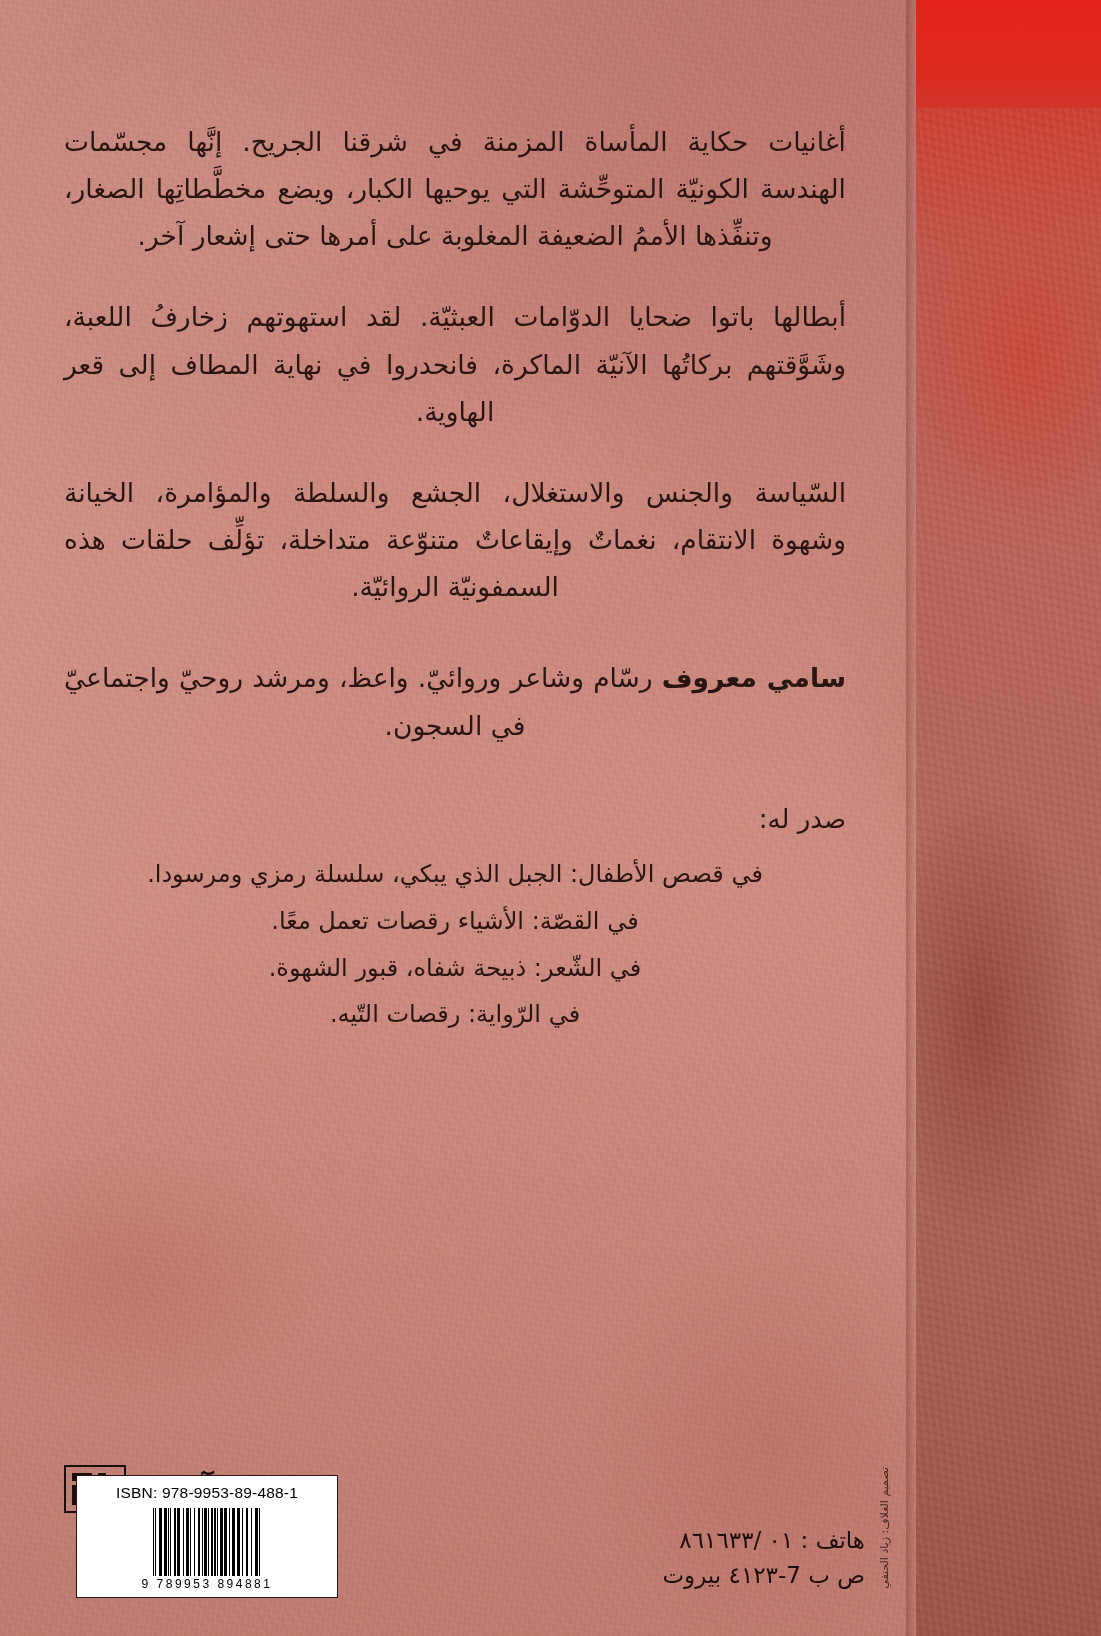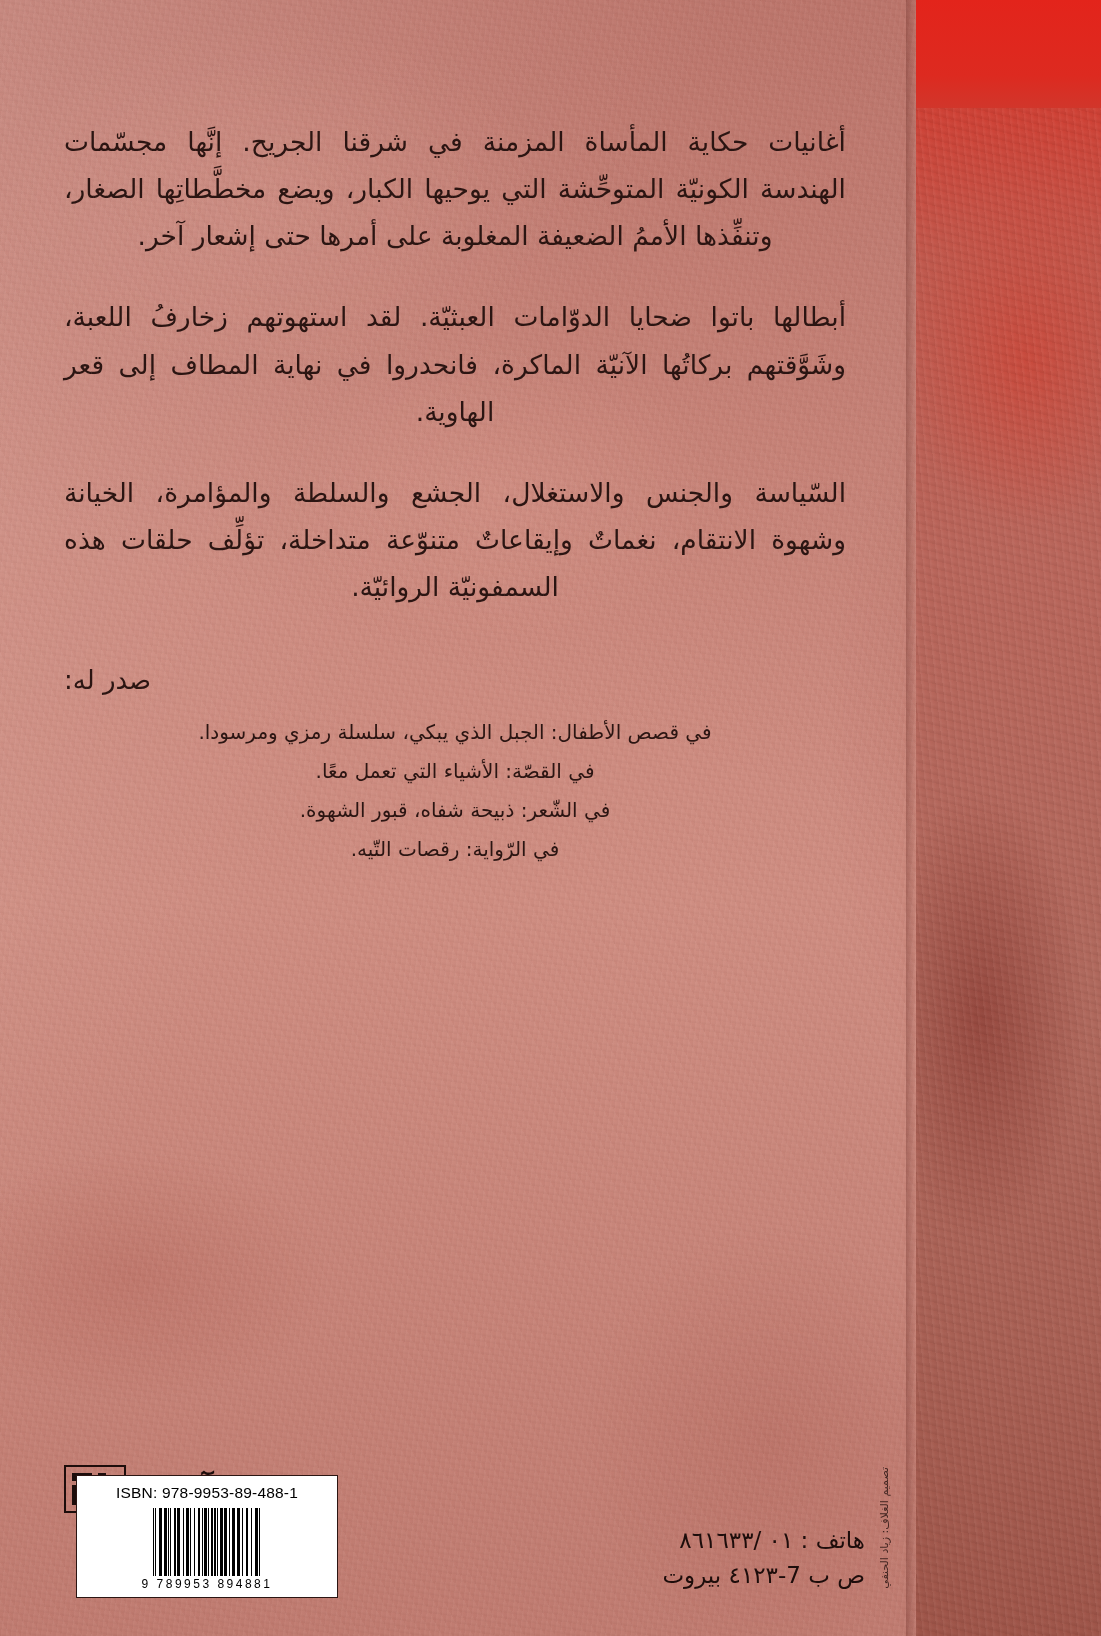--- a/index.html
+++ b/index.html
@@ -114,31 +114,31 @@
     text-align: justify;
     text-align-last: center;
     margin: 44px 0 0 0;
   }
   .author-name { font-weight: bold; }
 
   .works-head {
     color: #2b1512;
     font-size: 26px;
     line-height: 1.7;
-    text-align: left;
+    text-align: right;
     margin: 48px 0 10px 0;
   }
   .works-list {
     list-style: none;
     margin: 0;
     padding: 0;
   }
   .works-list li {
     color: #2b1512;
-    font-size: 20px;
+    font-size: 24px;
     line-height: 1.95;
     text-align: center;
   }
 
   
   .publisher {
     position: absolute;
     right: 236px;
     bottom: 42px;
     left: 64px;
@@ -236,25 +236,26 @@
     <div class="spine-noise"></div>
   </div>
   <div class="spine-red-top"></div>
   <div class="spine-edge"></div>
 
   <div class="content">
     <p class="blurb p1">أغانيات حكاية المأساة المزمنة في شرقنا الجريح. إنَّها مجسّمات الهندسة الكونيّة المتوحِّشة التي يوحيها الكبار، ويضع مخطَّطاتِها الصغار، وتنفِّذها الأممُ الضعيفة المغلوبة على أمرها حتى إشعار آخر.</p>
     <p class="blurb p3">أبطالها باتوا ضحايا الدوّامات العبثيّة. لقد استهوتهم زخارفُ اللعبة، وشَوَّقتهم بركاتُها الآنيّة الماكرة، فانحدروا في نهاية المطاف إلى قعر الهاوية.</p>
     <p class="blurb p2">السّياسة والجنس والاستغلال، الجشع والسلطة والمؤامرة، الخيانة وشهوة الانتقام، نغماتٌ وإيقاعاتٌ متنوّعة متداخلة، تؤلِّف حلقات هذه السمفونيّة الروائيّة.</p>
 
+    <p class="author-note"><span class="author-name">سامي معروف</span><span> رسّام وشاعر وروائيّ. واعظ، ومرشد روحيّ واجتماعيّ في السجون.</span></p>
 
     <div class="works-head">صدر له:</div>
     <ul class="works-list">
       <li>في قصص الأطفال: الجبل الذي يبكي، سلسلة رمزي ومرسودا.</li>
-      <li>في القصّة: الأشياء التي تعمل معًا.</li>
+      <li>في القصّة: الأشياء رقصات تعمل معًا.</li>
       <li>في الشّعر: ذبيحة شفاه، قبور الشهوة.</li>
       <li>في الرّواية: رقصات التّيه.</li>
     </ul>
   </div>
 
   <div class="publisher">
     <div class="pub-row">
       <span class="pub-name">دار الآداب</span>
       <span class="pub-logo">
         <svg viewBox="0 0 62 48" width="62" height="48" aria-hidden="true">

